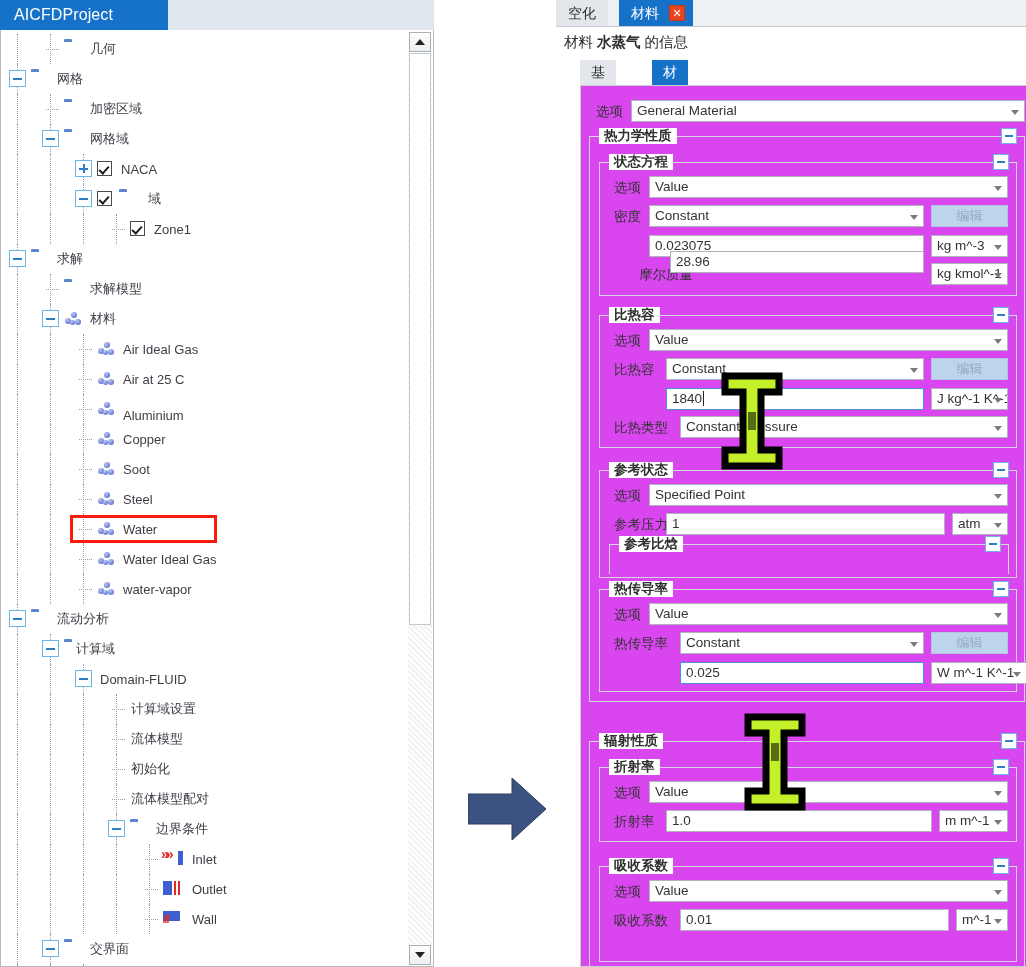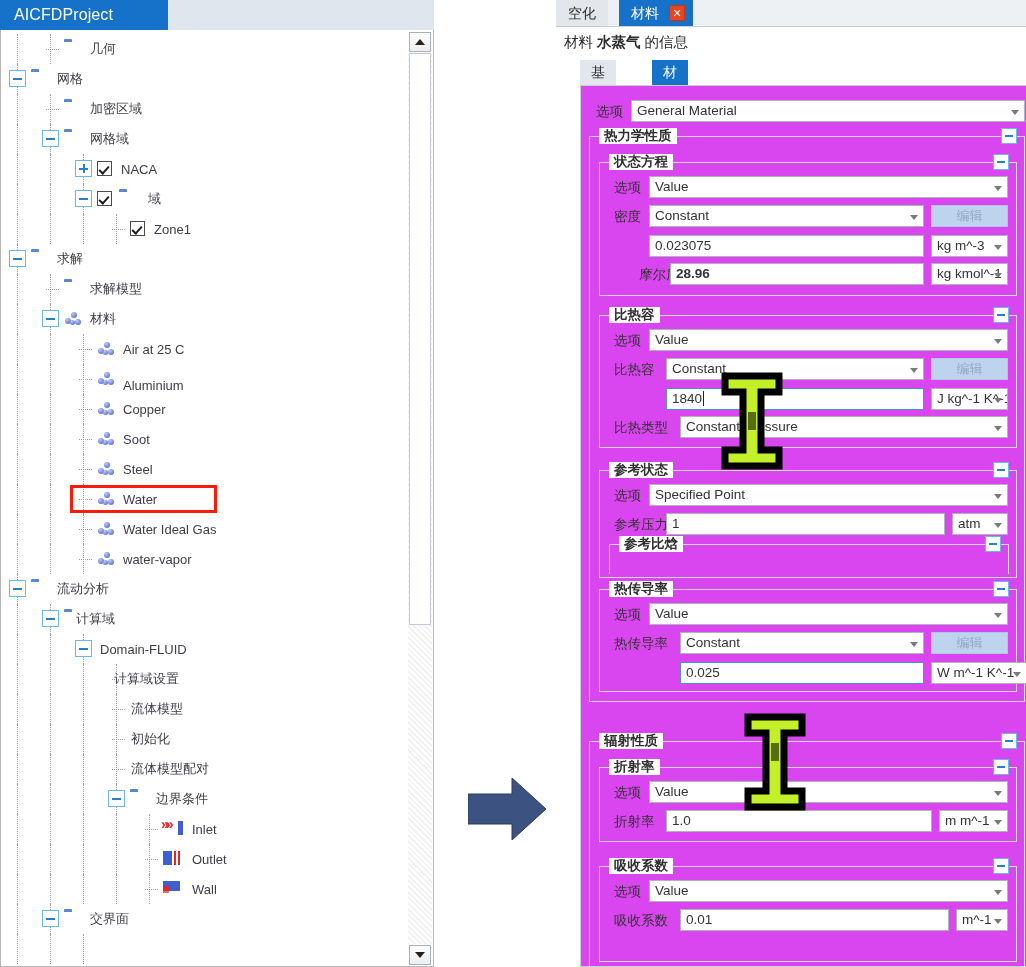--- a/index.html
+++ b/index.html
@@ -352,20 +352,28 @@
             <span class="exp" style="left: 41px;"></span>
             <span class="ico" style="left: 63px;"><span class="mol"><i class="a"></i><i class="b"></i><i class="c"></i><i class="d"></i></span></span>
             <span class="lbl" style="position: absolute; left: 86px;">材料</span>
           </div>
           <div class="tree-row">
             <span class="guide" style="left: 16px;"></span>
             <span class="guide" style="left: 49px;"></span>
             <span class="guide" style="left: 82px;"></span>
             <span class="elbow" style="left: 78px;"></span>
             <span class="ico" style="left: 96px;"><span class="mol"><i class="a"></i><i class="b"></i><i class="c"></i><i class="d"></i></span></span>
+            <span class="lbl" style="position: absolute; left: 119px;">Air Ideal Gas</span>
+          </div>
+          <div class="tree-row">
+            <span class="guide" style="left: 16px;"></span>
+            <span class="guide" style="left: 49px;"></span>
+            <span class="guide" style="left: 82px;"></span>
+            <span class="elbow" style="left: 78px;"></span>
+            <span class="ico" style="left: 96px;"><span class="mol"><i class="a"></i><i class="b"></i><i class="c"></i><i class="d"></i></span></span>
             <span class="lbl" style="position: absolute; left: 119px;">Air at 25 C</span>
           </div>
           <div class="tree-row">
             <span class="guide" style="left: 16px;"></span>
             <span class="guide" style="left: 49px;"></span>
             <span class="guide" style="left: 82px;"></span>
             <span class="elbow" style="left: 78px;"></span>
             <span class="ico" style="left: 96px;"><span class="mol"><i class="a"></i><i class="b"></i><i class="c"></i><i class="d"></i></span></span>
             <span class="lbl" style="position: absolute; left: 119px; margin-top: 12px;">Aluminium</span>
           </div>
@@ -437,21 +445,21 @@
             <span class="guide" style="left: 82px;"></span>
             <span class="exp" style="left: 74px;"></span>
             <span class="lbl" style="position: absolute; left: 96px;">Domain-FLUID</span>
           </div>
           <div class="tree-row">
             <span class="guide" style="left: 16px;"></span>
             <span class="guide" style="left: 49px;"></span>
             <span class="guide" style="left: 82px;"></span>
             <span class="guide" style="left: 115px;"></span>
             <span class="elbow" style="left: 111px;"></span>
-            <span class="lbl" style="position: absolute; left: 110px;">计算域设置</span>
+            <span class="lbl" style="position: absolute; left: 127px;">计算域设置</span>
           </div>
           <div class="tree-row">
             <span class="guide" style="left: 16px;"></span>
             <span class="guide" style="left: 49px;"></span>
             <span class="guide" style="left: 82px;"></span>
             <span class="guide" style="left: 115px;"></span>
             <span class="elbow" style="left: 111px;"></span>
             <span class="lbl" style="position: absolute; left: 127px;">流体模型</span>
           </div>
           <div class="tree-row">
@@ -598,21 +606,21 @@
             <span>0.023075</span>
           </div>
           <div class="field combo" style="left:331px; top:72px; width:77px;">
             <span>kg m^-3</span>
             <span class="caretbox">
                 <span class="caret"></span>
               </span>
           </div>
 
           <div class="lab" style="left:14px; top:101px;margin-left:25px;">摩尔质量</div>
-          <div class="field" style="left:70px; top:100px; width:254px;font-weight:bold;">
+          <div class="field" style="left:70px; top:88px; width:254px;">
             <span>28.96</span>
           </div>
           <div class="field combo" style="left:331px; top:100px; width:77px;">
             <span>kg kmol^-1</span>
             <span class="caretbox">
                 <span class="caret"></span>
               </span>
           </div>
         </div>
 

